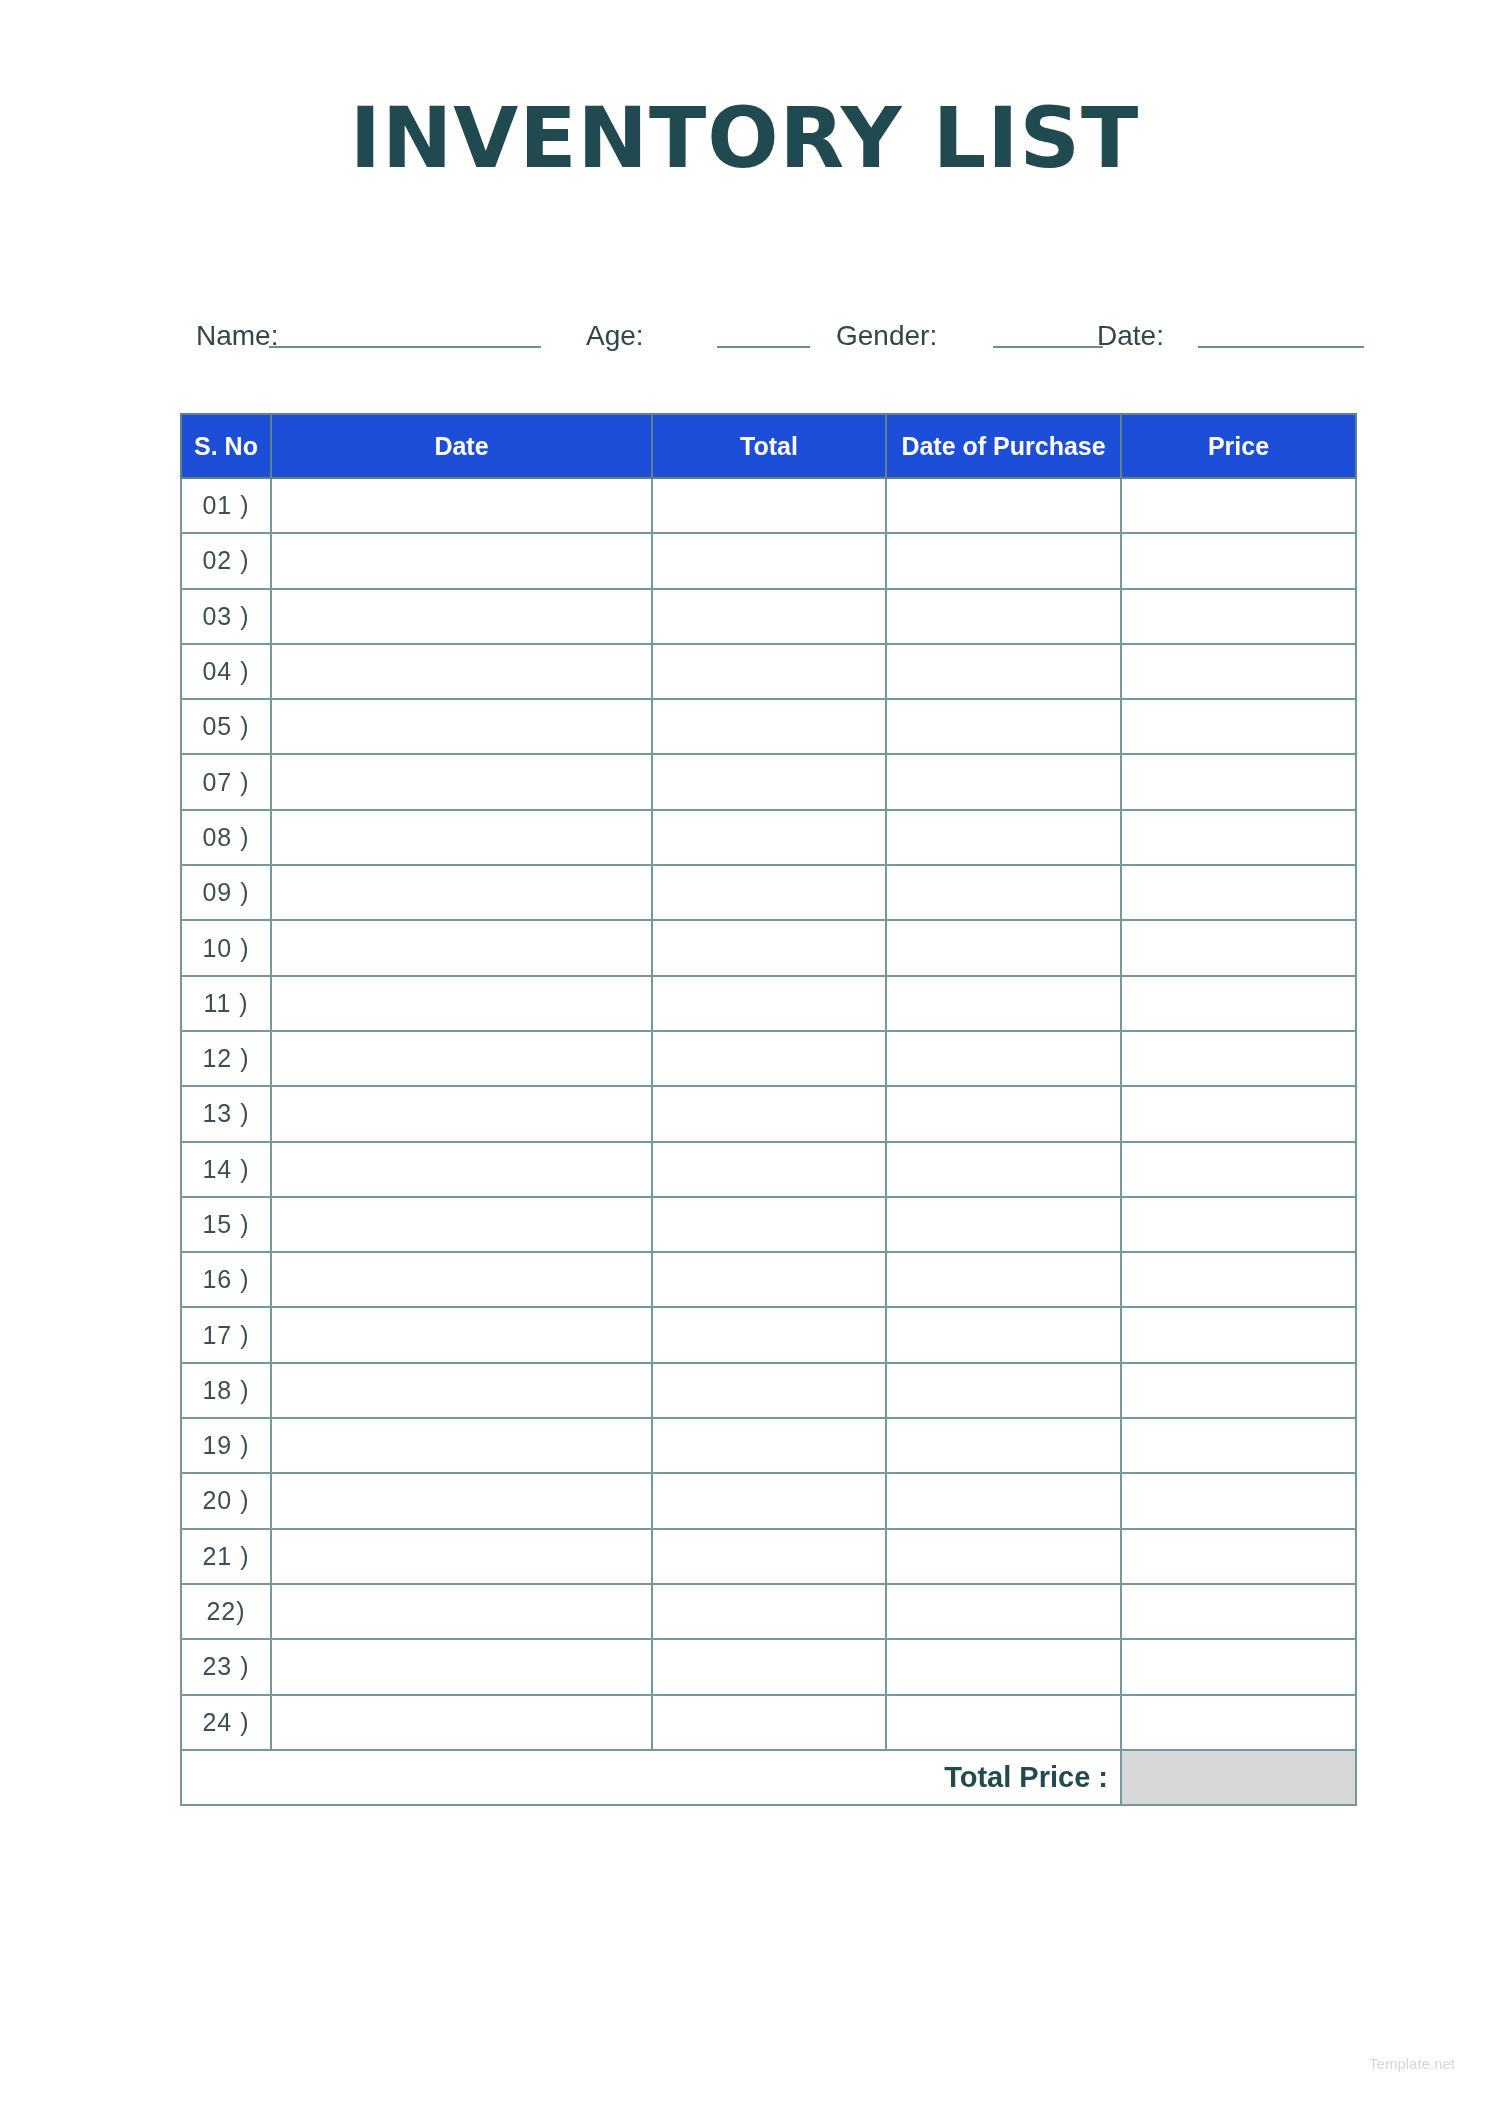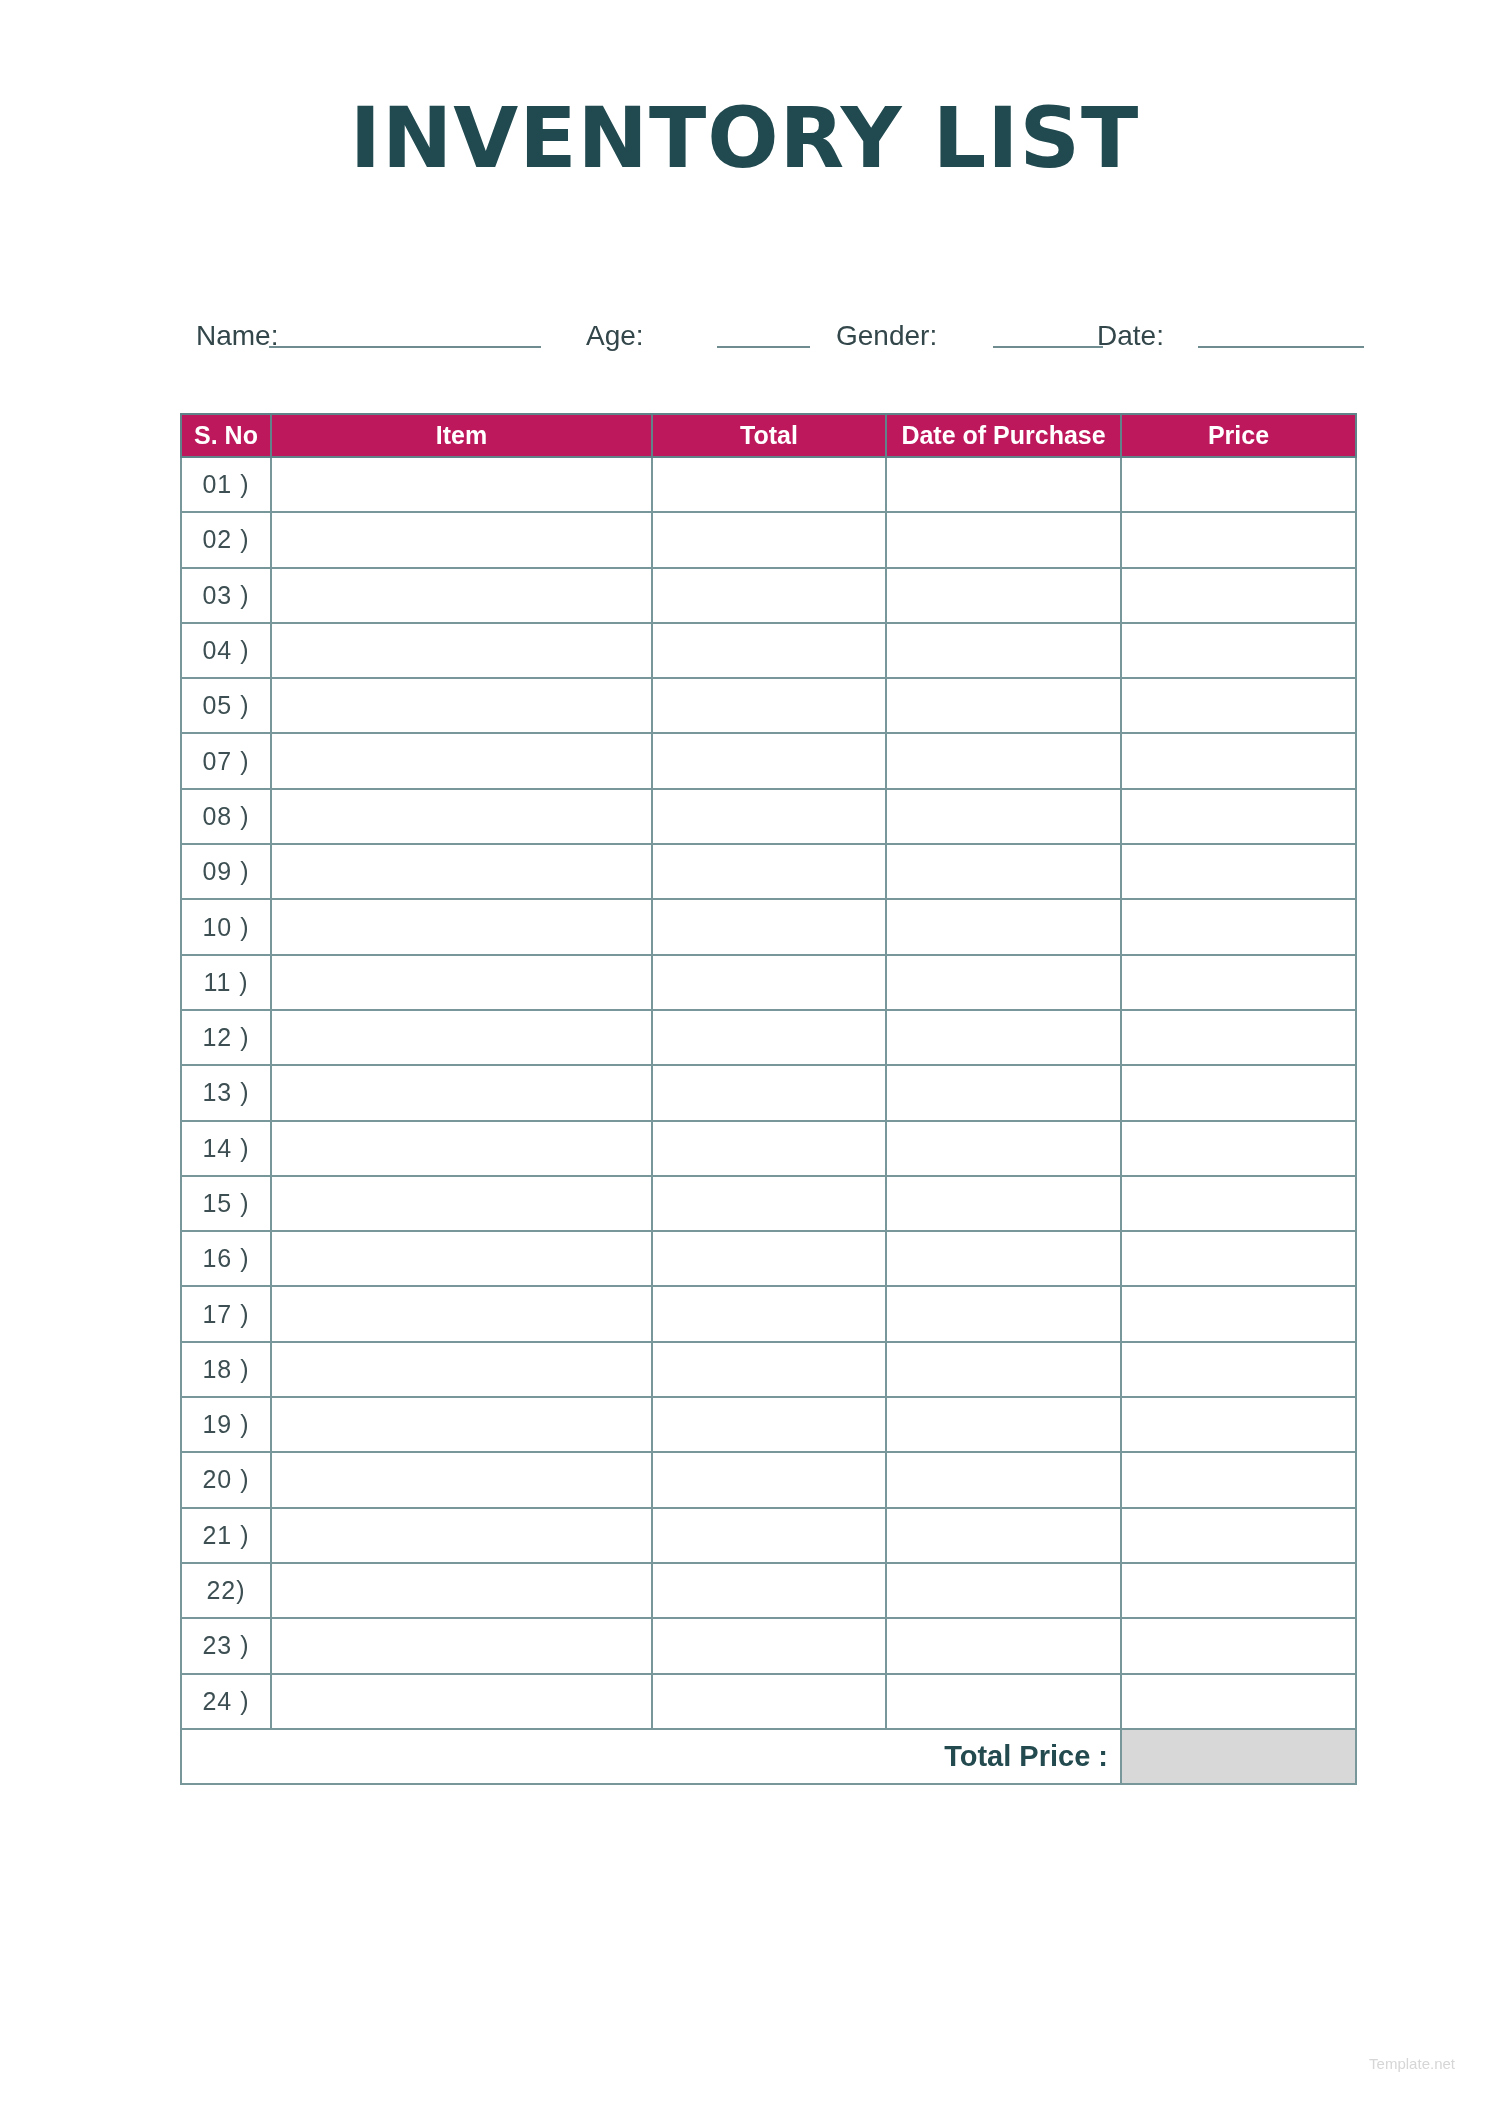--- a/index.html
+++ b/index.html
@@ -25,21 +25,21 @@
     border-bottom: 2px solid #6f8d90;
   }
   table.inv {
     position: absolute; left: 180px; top: 413px;
     width: 1175px; border-collapse: collapse; table-layout: fixed;
   }
   table.inv th, table.inv td {
     border: 2px solid #78979a; padding: 0; box-sizing: border-box;
   }
   table.inv thead th {
-    background: #be185d; color: #ffffff; height: 43px;
+    background: #1d4ed8; color: #ffffff; height: 64px;
     font-size: 25px; font-weight: bold; text-align: center;
     border-color: #5f8388;
   }
   table.inv tbody td { height: 55.3px; background: #fff; }
   td.sno {
     text-align: center; font-size: 25px; color: #3d4f52;
     letter-spacing: 1px;
   }
   tr.total-row td { height: 55.3px; }
   td.total-label {
@@ -75,21 +75,21 @@
   <colgroup>
     <col style="width:90px">
     <col style="width:381px">
     <col style="width:234px">
     <col style="width:235px">
     <col style="width:235px">
   </colgroup>
   <thead>
     <tr>
       <th>S. No</th>
-      <th>Item</th>
+      <th>Date</th>
       <th>Total</th>
       <th>Date of Purchase</th>
       <th>Price</th>
     </tr>
   </thead>
   <tbody id="rows-body">
       <tr>
         <td class="sno">01 )</td>
         <td></td>
         <td></td>

